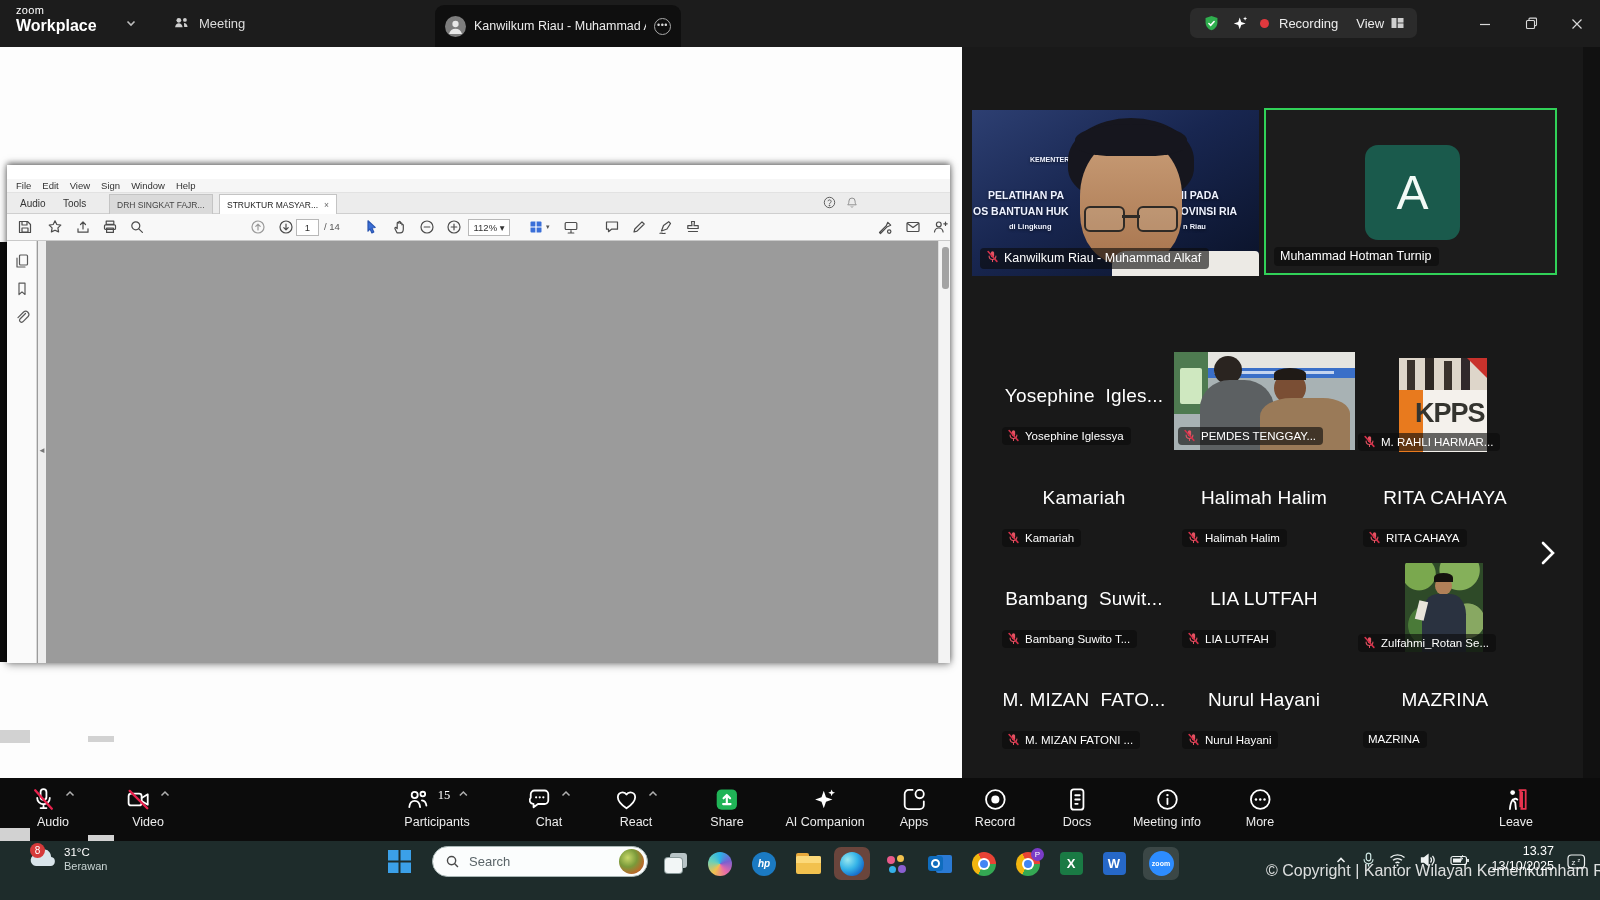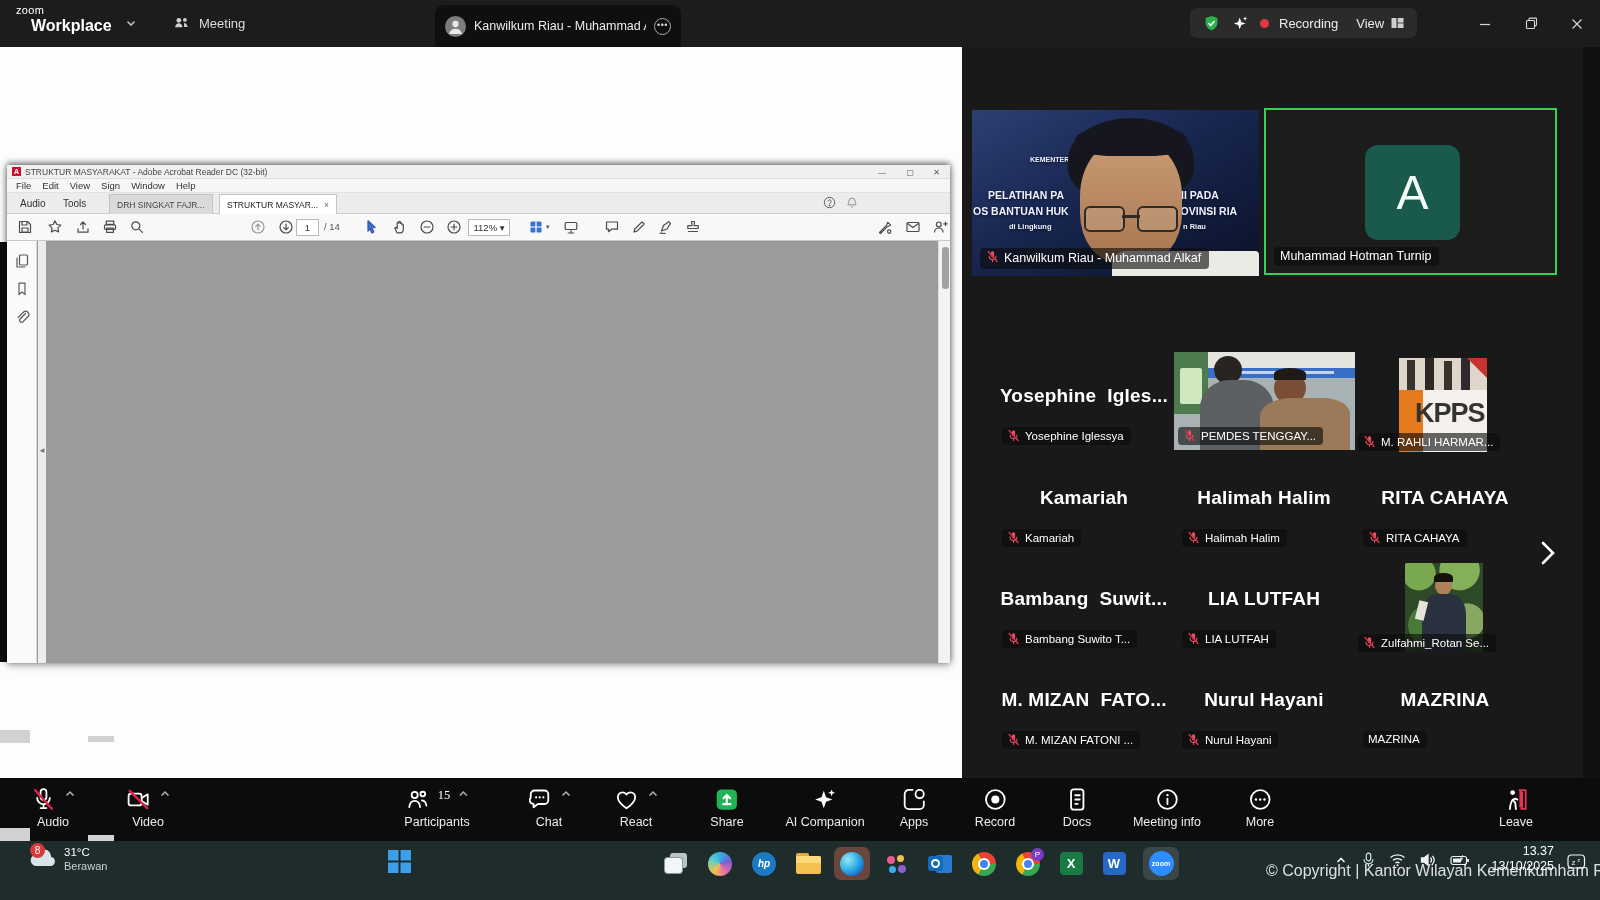--- a/index.html
+++ b/index.html
@@ -5,21 +5,21 @@
   html,body{margin:0;padding:0;background:#000;}
   *{box-sizing:border-box;}
   .stage{position:relative;width:1600px;height:900px;overflow:hidden;
          font-family:"Liberation Sans","DejaVu Sans",sans-serif;background:#111;}
   .abs{position:absolute;}
 
   
   .topbar{position:absolute;left:0;top:0;width:1600px;height:47px;background:#1c1c1c;}
   .zlogo{position:absolute;left:16px;top:5px;color:#fff;line-height:1;}
   .zlogo-top{font-size:11px;letter-spacing:.3px;}
-  .zlogo-bottom{font-size:16px;font-weight:bold;margin-top:2px;margin-left:15px;}
+  .zlogo-bottom{font-size:16px;font-weight:bold;margin-top:2px;}
   .logo-chev{position:absolute;left:124px;top:16px;}
   .meeting-tab{position:absolute;left:172px;top:0;height:47px;display:flex;align-items:center;gap:8px;color:#dcdcdc;font-size:13px;cursor:pointer;}
   .active-tab{position:absolute;left:435px;top:5px;width:246px;height:42px;background:#0f0f0f;border-radius:9px 9px 0 0;display:flex;align-items:center;gap:8px;padding:0 10px;cursor:pointer;}
   .tab-label{color:#ececec;font-size:12.5px;white-space:nowrap;overflow:hidden;flex:1;}
   .tab-ellipsis{width:17px;height:17px;border:1.4px solid #a8a8a8;border-radius:50%;color:#d8d8d8;font-size:9px;line-height:13px;text-align:center;letter-spacing:.5px;flex:none;}
   .status-pill{position:absolute;left:1190px;top:8px;height:30px;background:#2b2b2b;border-radius:7px;display:flex;align-items:center;gap:10px;padding:0 12px;}
   .rec-dot{width:9px;height:9px;border-radius:50%;background:#e0393e;}
   .rec-label{color:#ececec;font-size:13px;}
   .view-btn{display:flex;align-items:center;gap:6px;color:#ececec;font-size:13px;cursor:pointer;margin-left:8px;}
   .win-controls{position:absolute;right:0;top:0;height:47px;display:flex;align-items:center;}
@@ -71,21 +71,21 @@
   .face{position:absolute;left:108px;top:28px;width:102px;height:126px;background:linear-gradient(#c89c76,#a8754e);border-radius:46% 46% 40% 40%;z-index:2;}
   .fring{position:absolute;left:103px;top:14px;width:112px;height:32px;background:#16161e;border-radius:50% 50% 35% 35%;z-index:3;}
   .glass{position:absolute;top:96px;width:41px;height:26px;border:2.5px solid #2e2a26;border-radius:6px;background:rgba(225,220,205,.18);z-index:3;}
   .gbridge{position:absolute;left:150px;top:105px;width:18px;height:2.5px;background:#2e2a26;z-index:3;}
   .shirt{position:absolute;left:140px;top:141px;width:147px;height:25px;background:#eceae5;border-radius:14px 4px 0 0;z-index:2;}
   .pill{display:inline-flex;align-items:center;gap:5px;background:rgba(12,12,12,.62);border-radius:4px;padding:2px 8px 3px 6px;color:#fff;font-size:12.5px;white-space:nowrap;z-index:5;}
   .tileA .pill,.tileB .pill{position:absolute;left:8px;bottom:7px;}
   .tileB{position:absolute;left:302px;top:61px;width:293px;height:167px;background:#1c1c1c;border:2px solid #31d158;cursor:pointer;}
   .avatarA{position:absolute;left:99px;top:35px;width:95px;height:95px;background:#1a5a4c;border-radius:13px;color:#f2faf6;font-size:48px;display:flex;align-items:center;justify-content:center;}
   .gcell{position:absolute;width:180px;height:92px;cursor:pointer;}
-  .dname{position:absolute;left:0;top:0;width:180px;text-align:center;color:#fff;font-size:19px;font-weight:bold;white-space:pre;letter-spacing:.2px;}
+  .dname{position:absolute;left:0;top:0;width:180px;text-align:center;color:#fff;font-size:19px;font-weight:normal;white-space:pre;letter-spacing:.2px;}
   .gpill{position:absolute;left:8px;top:42px;font-size:11.5px;padding:2px 7px 3px 5px;}
   .vtile{position:absolute;overflow:hidden;cursor:pointer;}
   .vpill{position:absolute;font-size:11.5px;padding:2px 7px 3px 5px;}
   .next-chev{position:absolute;left:575px;top:490px;cursor:pointer;}
 
   
   .zoombar{position:absolute;left:0;top:778px;width:1600px;height:63px;background:#0c0c0c;}
   .zbtn{position:absolute;top:5px;transform:translateX(-50%);display:flex;flex-direction:column;align-items:center;cursor:pointer;}
   .zrow{display:flex;align-items:center;gap:4px;height:32px;}
   .zlabel{font-size:12.5px;color:#ececec;white-space:nowrap;margin-top:0px;}
@@ -177,27 +177,20 @@
             <path d="M1.5 1.5l9 9M10.5 1.5l-9 9" stroke="#d8d8d8" stroke-width="1.2"></path>
           </svg>
         </span>
     </div>
   </header>
 
   <div class="share">
     <div class="dark-strip"></div>
 
     <div class="acrobat">
-      <div class="ac-title">
-        <span class="ac-ico">A</span>
-        <span class="ac-title-text">STRUKTUR MASYARAKAT - Adobe Acrobat Reader DC (32-bit)</span>
-        <span class="ac-win" style="right:64px;">—</span>
-        <span class="ac-win" style="right:36px;">▢</span>
-        <span class="ac-win" style="right:10px;">✕</span>
-      </div>
       <div class="ac-menu" id="ac-menu">
           <span>File</span>
           <span>Edit</span>
           <span>View</span>
           <span>Sign</span>
           <span>Window</span>
           <span>Help</span>
         </div>
       <div class="ac-tabs">
         <span class="ac-tab-plain" style="left:13px;">Audio</span>
@@ -727,20 +720,28 @@
       </div>
     </div>
     <div class="start">
       <svg width="23" height="23" viewBox="0 0 23 23">
           <rect x="0" y="0" width="10.5" height="10.5" fill="#3ba0e8"></rect>
           <rect x="12.5" y="0" width="10.5" height="10.5" fill="#3ba0e8"></rect>
           <rect x="0" y="12.5" width="10.5" height="10.5" fill="#3ba0e8"></rect>
           <rect x="12.5" y="12.5" width="10.5" height="10.5" fill="#3ba0e8"></rect>
         </svg>
     </div>
+    <div class="searchpill">
+      <svg style="margin-left:12px;" width="15" height="15" viewBox="0 0 16 16" fill="none" stroke="#4a4a4a" stroke-width="1.5">
+          <circle cx="7" cy="7" r="4.4"></circle>
+          <path d="m10.4 10.4 3.4 3.4"></path>
+        </svg>
+      <span>Search</span>
+      <div class="veg"></div>
+    </div>
     <div id="taskapps">
         <div class="tapp" style="left:676px">
           <span>
             <div style="position:relative;width:23px;height:21px">
               <div style="position:absolute;left:5px;top:0;width:17px;height:15px;background:#b8c4c6;border-radius:3px"></div>
               <div style="position:absolute;left:0;top:5px;width:17px;height:15px;background:#f2f6f6;border-radius:3px;box-shadow:0 0 0 1px #8a9a9a"></div>
             </div>
           </span>
         </div>
         <div class="tapp" style="left:720px">

